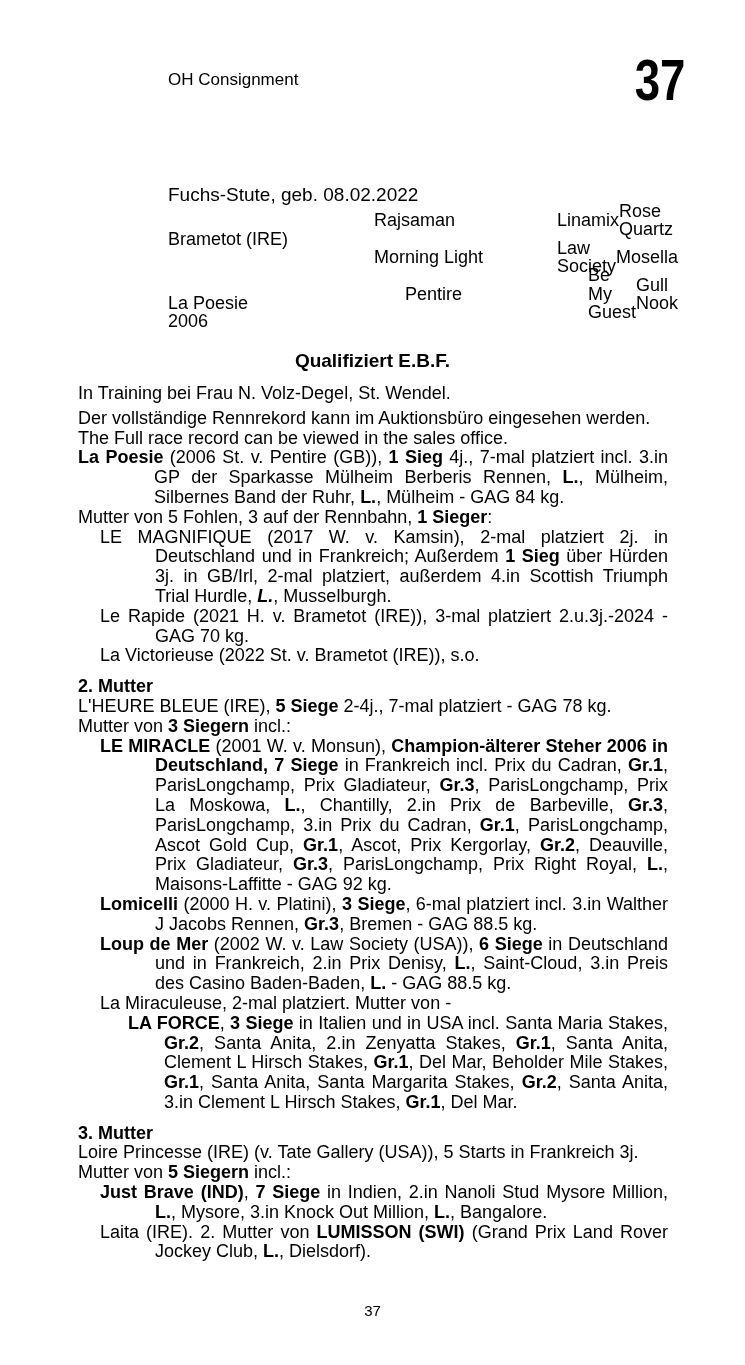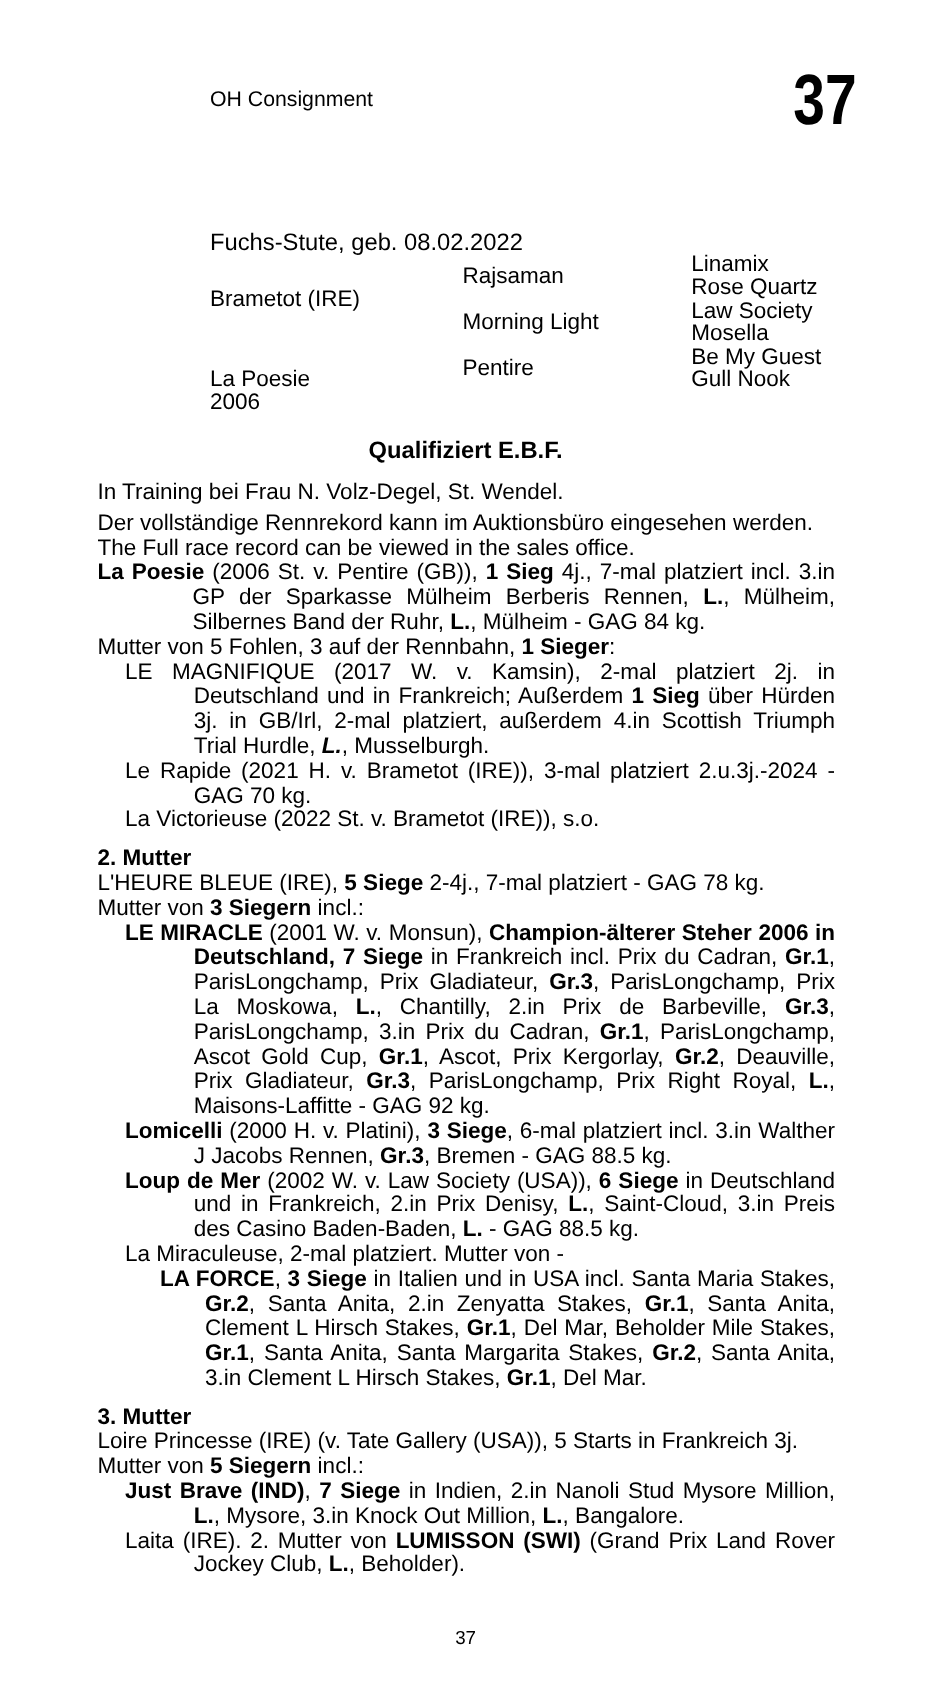--- a/index.html
+++ b/index.html
@@ -25,22 +25,22 @@
   }
   .horse-name { position:absolute; left:166px; top:132px; margin:0; font-size:38px; font-weight:bold; }
   .horse-details { position:absolute; left:168px; top:184px; font-size:19px; }
 
   
   .pedigree { position:absolute; left:168px; top:202px; width:510px; font-size:18px; line-height:18.4px; }
   .ped-half { display:flex; }
   .ped-col1 { width:202px; display:flex; flex-direction:column; justify-content:center; }
   .ped-sub  { flex:1; display:flex; flex-direction:column; }
   .ped-row  { display:flex; height:36.8px; }
-  .ped-col2 { width:183px; display:flex; align-items:center; }
-  .ped-col3 { flex:1; display:flex; flex-direction:column; justify-content:center; }
+  .ped-col2 { width:183px; display:flex; align-items:center;margin-left:46px; }
+  .ped-col3 { flex:1; display:flex; flex-direction:row; justify-content:center;align-items:center; }
 
   .qualification { position:absolute; left:0; top:350px; width:745px; text-align:center; font-size:19px; font-weight:bold; }
 
   
   .body-text { position:absolute; left:78px; top:384px; width:590px; font-size:18px; line-height:19.8px; }
   .body-text p { margin:0; }
   .training { margin-bottom:5px !important; }
   .record-block { margin-bottom:0 !important; text-align:justify; }
   .sec-heading { font-weight:bold; margin-top:11px; }
   .para { text-align:justify; }
@@ -124,19 +124,19 @@
         <div class="para p-flush"><span> Mutter von </span><span class="b">3 Siegern</span><span> incl.:</span></div>
         <div class="para p-off1"><span class="b">LE MIRACLE</span><span> (2001 W. v. Monsun), </span><span class="b">Champion-älterer Steher 2006 in Deutschland, 7 Siege</span><span> in Frankreich incl. Prix du Cadran, </span><span class="b">Gr.1</span><span>, ParisLongchamp, Prix Gladiateur, </span><span class="b">Gr.3</span><span>, ParisLongchamp, Prix La Moskowa, </span><span class="b">L.</span><span>, Chantilly, 2.in Prix de Barbeville, </span><span class="b">Gr.3</span><span>, ParisLongchamp, 3.in Prix du Cadran, </span><span class="b">Gr.1</span><span>, ParisLongchamp, Ascot Gold Cup, </span><span class="b">Gr.1</span><span>, Ascot, Prix Kergorlay, </span><span class="b">Gr.2</span><span>, Deauville, Prix Gladiateur, </span><span class="b">Gr.3</span><span>, ParisLongchamp, Prix Right Royal, </span><span class="b">L.</span><span>, Maisons-Laffitte - GAG 92 kg.</span></div>
         <div class="para p-off1"><span class="b">Lomicelli</span><span> (2000 H. v. Platini), </span><span class="b">3 Siege</span><span>, 6-mal platziert incl. 3.in Walther J Jacobs Rennen, </span><span class="b">Gr.3</span><span>, Bremen - GAG 88.5 kg.</span></div>
         <div class="para p-off1"><span class="b">Loup de Mer</span><span> (2002 W. v. Law Society (USA)), </span><span class="b">6 Siege</span><span> in Deutschland und in Frankreich, 2.in Prix Denisy, </span><span class="b">L.</span><span>, Saint-Cloud, 3.in Preis des Casino Baden-Baden, </span><span class="b">L.</span><span> - GAG 88.5 kg.</span></div>
         <div class="para p-off1"><span>La Miraculeuse, 2-mal platziert. Mutter von -</span></div>
         <div class="para p-off2"><span class="b">LA FORCE</span><span>, </span><span class="b">3 Siege</span><span> in Italien und in USA incl. Santa Maria Stakes, </span><span class="b">Gr.2</span><span>, Santa Anita, 2.in Zenyatta Stakes, </span><span class="b">Gr.1</span><span>, Santa Anita, Clement L Hirsch Stakes, </span><span class="b">Gr.1</span><span>, Del Mar, Beholder Mile Stakes, </span><span class="b">Gr.1</span><span>, Santa Anita, Santa Margarita Stakes, </span><span class="b">Gr.2</span><span>, Santa Anita, 3.in Clement L Hirsch Stakes, </span><span class="b">Gr.1</span><span>, Del Mar.</span></div>
         <div class="sec-heading">3. Mutter</div>
         <div class="para p-flush"><span> Loire Princesse (IRE) (v. Tate Gallery (USA)), 5 Starts in Frankreich 3j.</span></div>
         <div class="para p-flush"><span> Mutter von </span><span class="b">5 Siegern</span><span> incl.:</span></div>
         <div class="para p-off1"><span class="b">Just Brave (IND)</span><span>, </span><span class="b">7 Siege</span><span> in Indien, 2.in Nanoli Stud Mysore Million, </span><span class="b">L.</span><span>, Mysore, 3.in Knock Out Million, </span><span class="b">L.</span><span>, Bangalore.</span></div>
-        <div class="para p-off1"><span>Laita (IRE). 2. Mutter von </span><span class="b">LUMISSON (SWI)</span><span> (Grand Prix Land Rover Jockey Club, </span><span class="b">L.</span><span>, Beholder).</span></div>
+        <div class="para p-off1"><span>Laita (IRE). 2. Mutter von </span><span class="b">LUMISSON (SWI)</span><span> (Grand Prix Land Rover Jockey Club, </span><span class="b">L.</span><span>, Dielsdorf).</span></div>
       </div>
   </div>
 
   <div class="footer-page">37</div>
 
 </div>
 
 </body></html>

